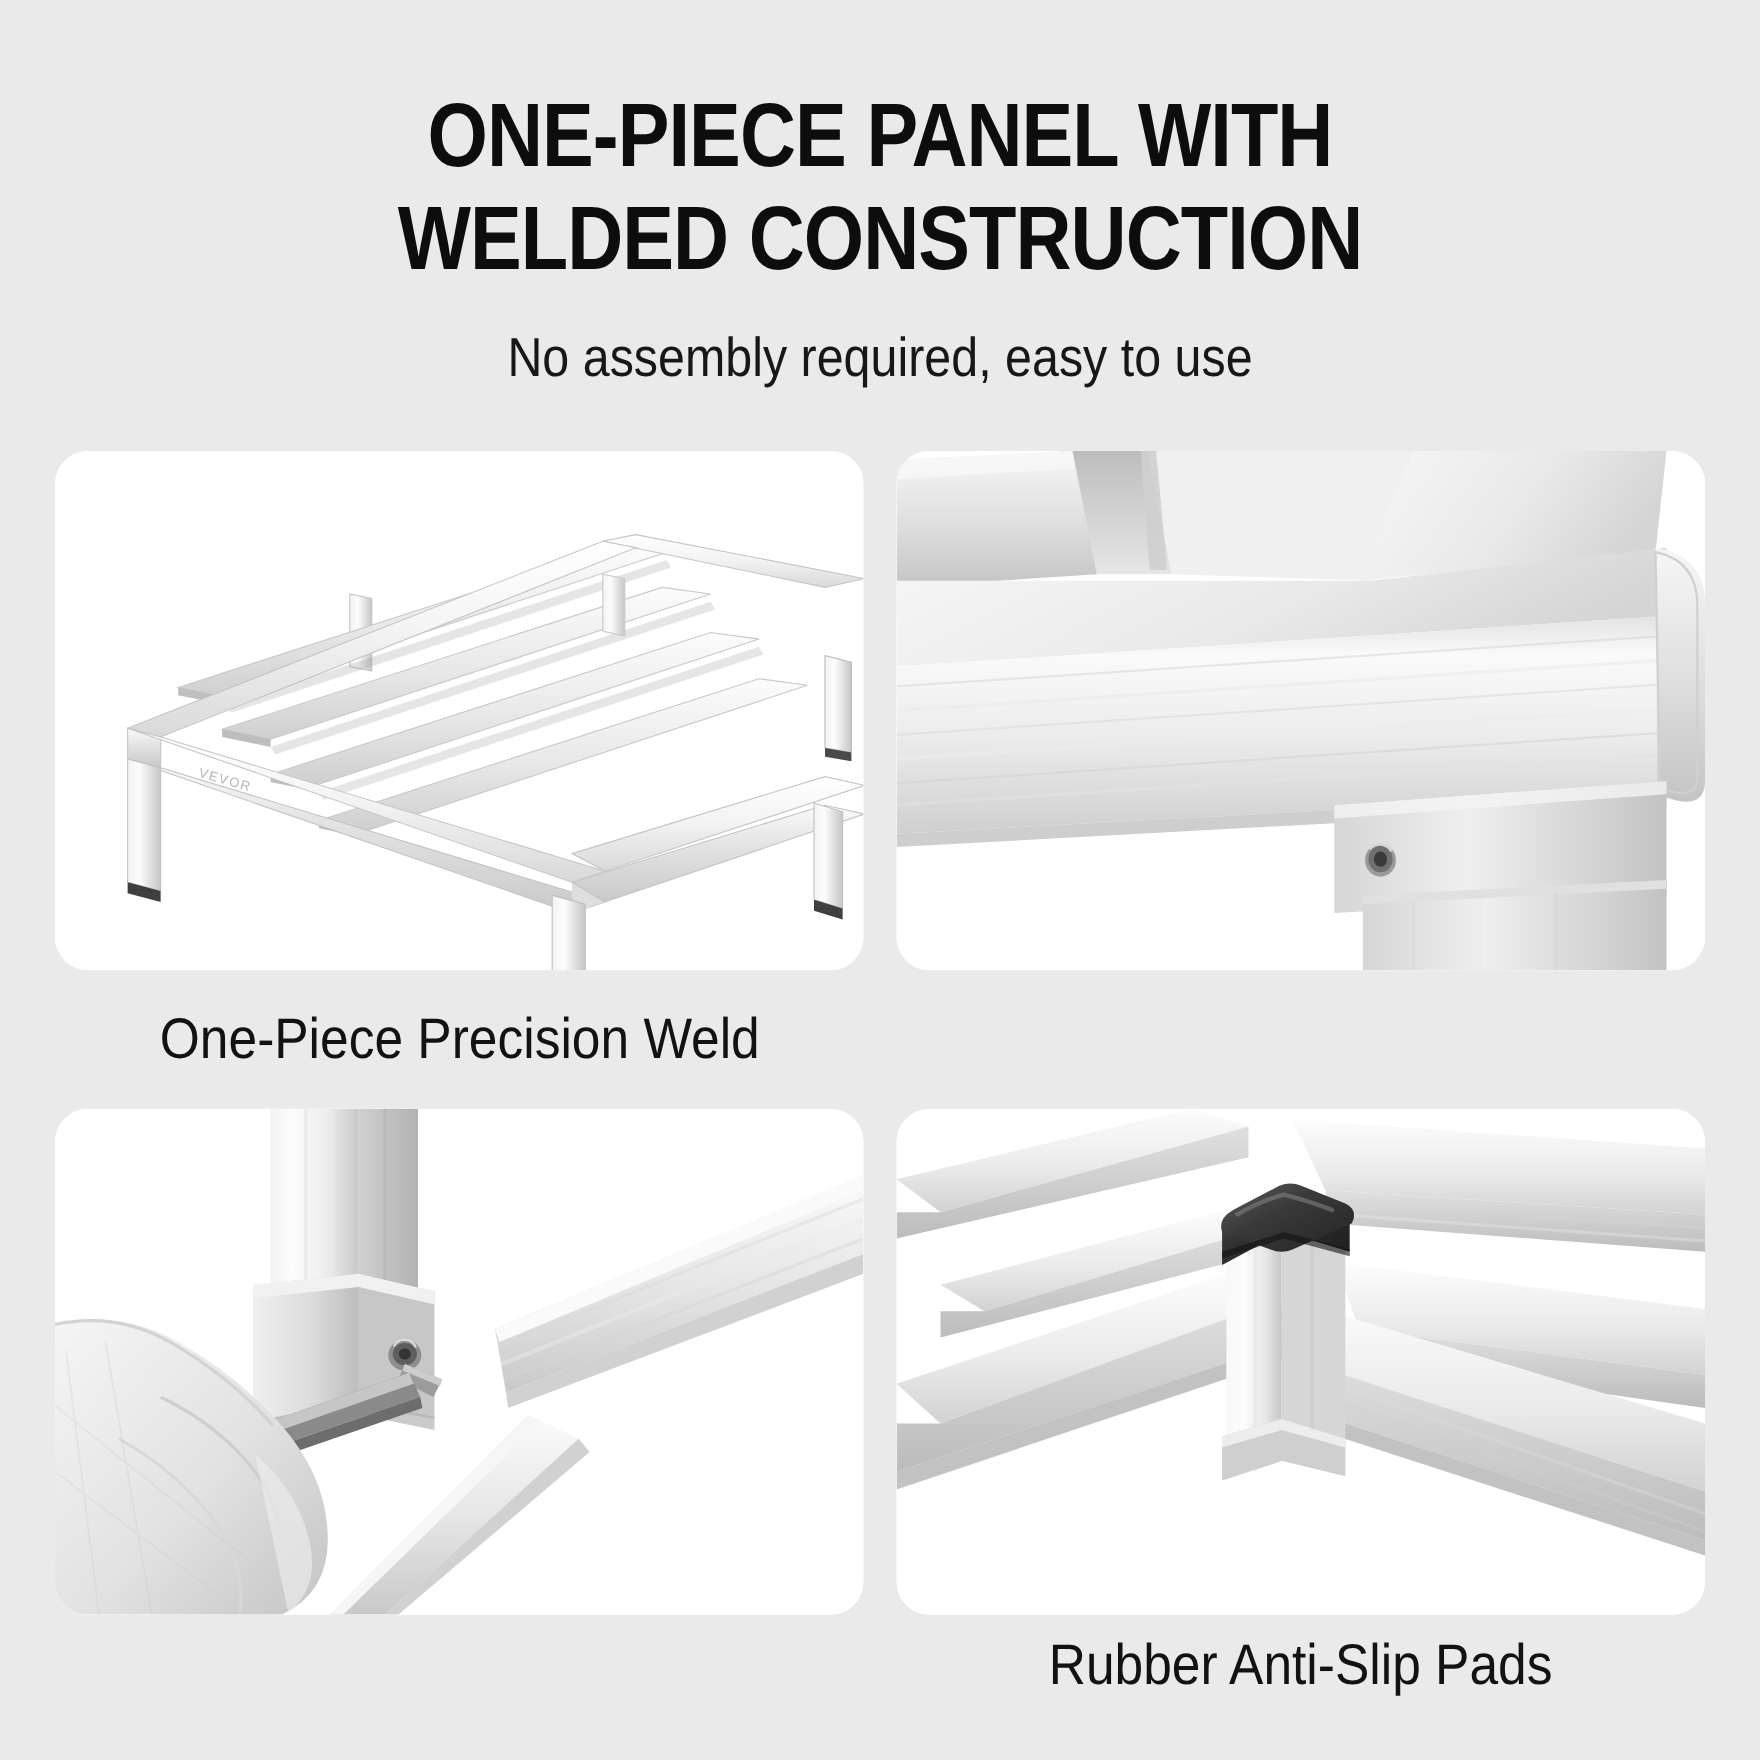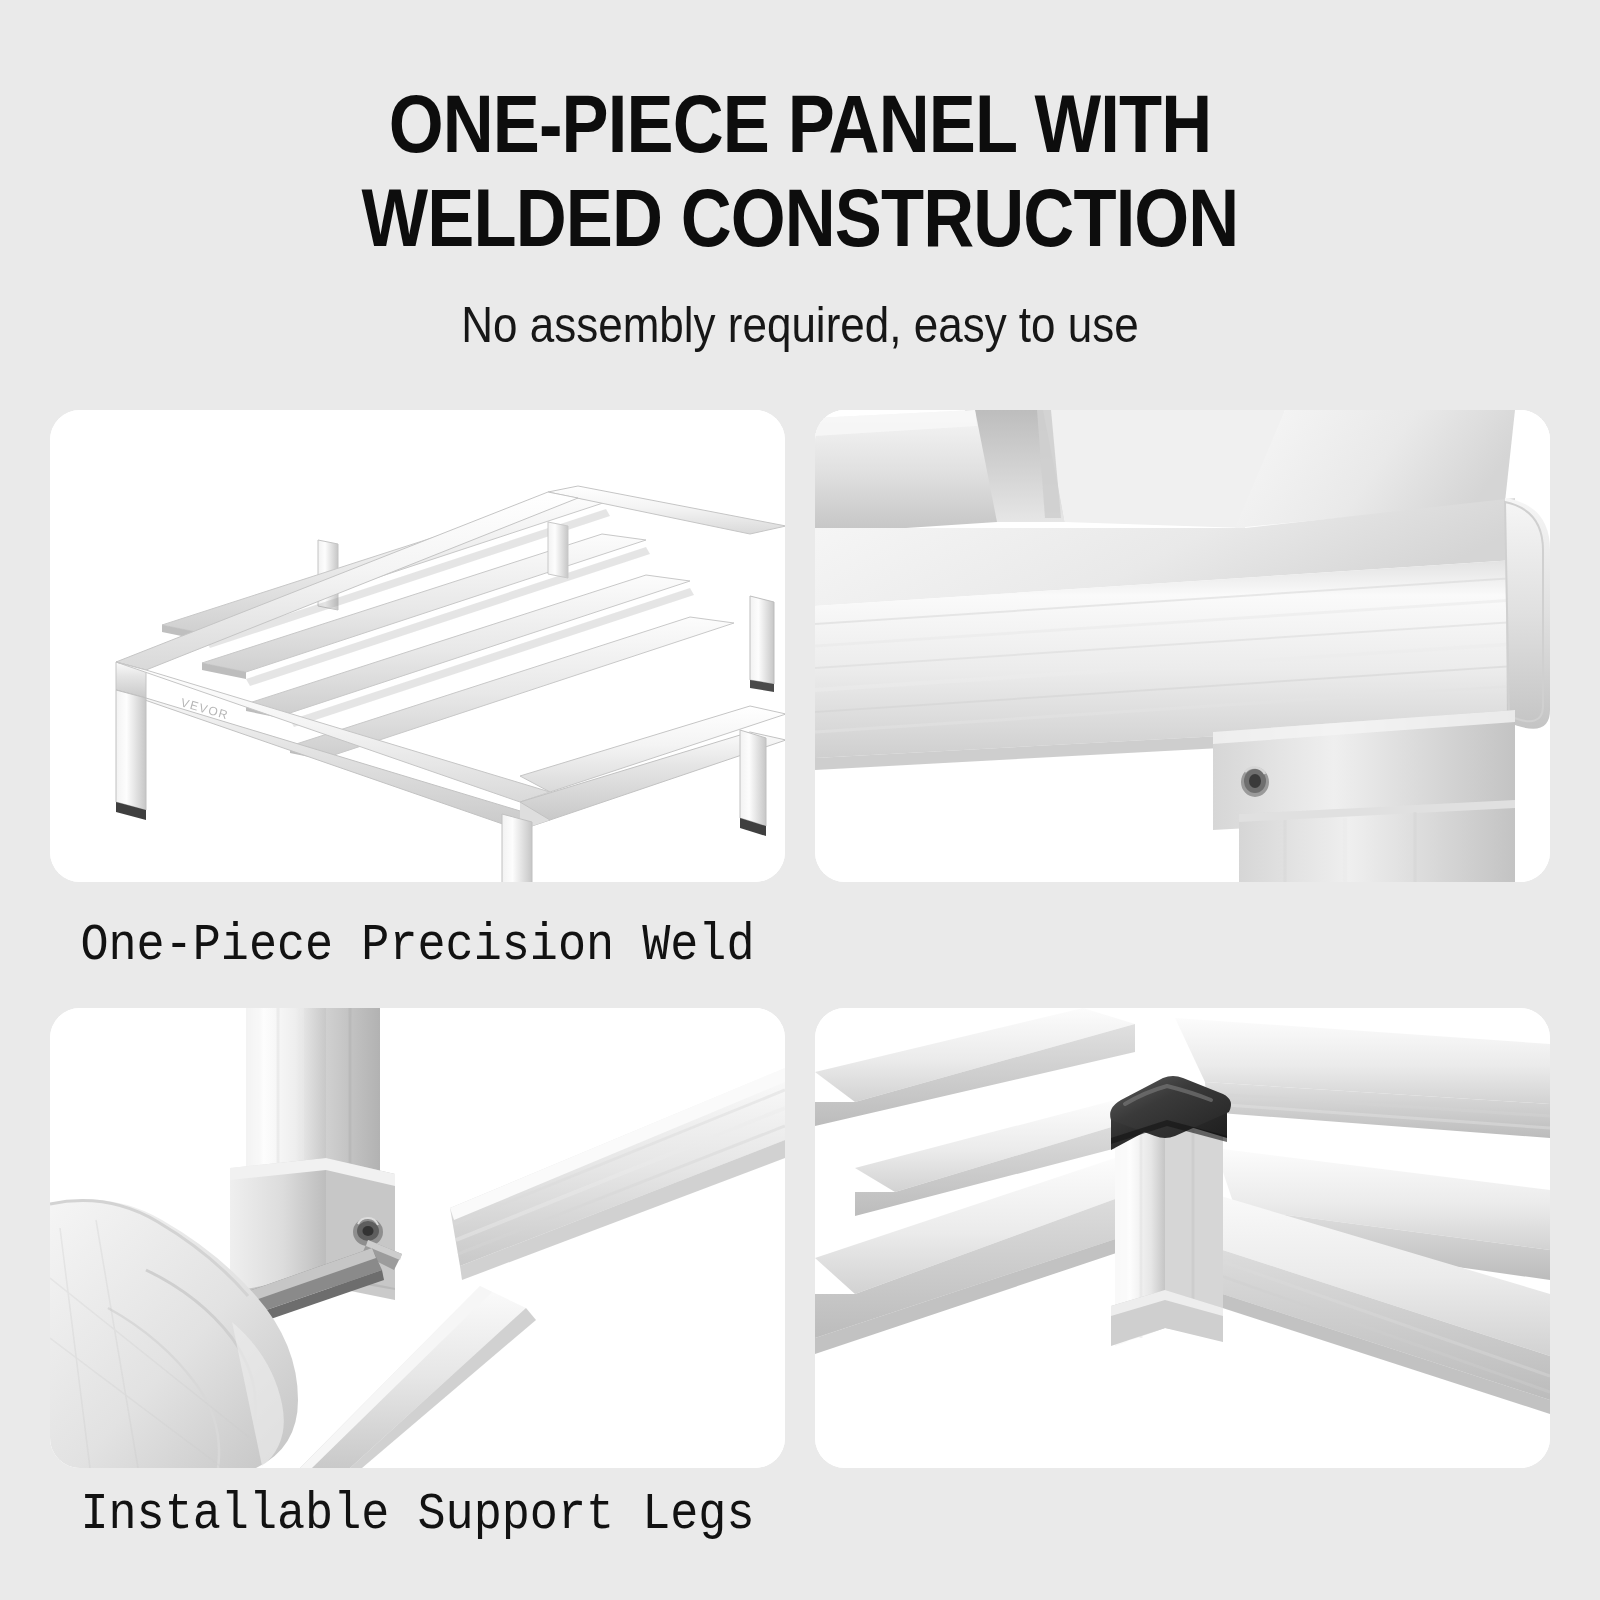--- a/index.html
+++ b/index.html
@@ -69,21 +69,21 @@
     overflow: hidden;
     position: relative;
   }
   .cell-top .photo { height: 472px; }
   .cell-bottom .photo { height: 460px; }
   .caption {
     flex: 1;
     display: flex;
     align-items: center;
     justify-content: center;
-    font-family: Liberation Mono, monospace;
+    font-family: Liberation Sans, sans-serif;
     font-size: 52px;
     color: #121212;
     letter-spacing: 0px;
     white-space: nowrap;
   }
   .caption span { transform: scaleX(0.9); display: inline-block; }
 
   .photo svg { display: block; width: 100%; height: 100%; }
 </style>
 </head>
@@ -377,23 +377,20 @@
           <path d="M182 314 Q222 348 232 396 Q240 436 212 458" fill="#ededed" opacity="0.65"></path>
           <g opacity="0.3">
             <path d="M10 220 L40 460" stroke="#c9c9c9" stroke-width="1.5"></path>
             <path d="M46 212 L88 460" stroke="#c9c9c9" stroke-width="1.5"></path>
             <path d="M0 270 L200 430" stroke="#cccccc" stroke-width="1.5"></path>
             <path d="M0 330 L170 458" stroke="#cccccc" stroke-width="1.5"></path>
           </g>
         </g>
       </svg>
     </div>
-    <div class="caption">
-      <span>Installable Support Legs</span>
-    </div>
   </div>
 
   <div class="cell cell-bottom">
     <div class="photo">
       <svg viewBox="0 0 735 460" preserveAspectRatio="none">
         <defs>
           <linearGradient id="barTop" x1="0" y1="0" x2="0" y2="1">
             <stop offset="0%" stop-color="#fcfcfc"></stop>
             <stop offset="55%" stop-color="#ebebeb"></stop>
             <stop offset="100%" stop-color="#d2d2d2"></stop>
@@ -478,15 +475,18 @@
         </g>
 
         <g>
           <path d="M296 112 L350 78 L412 100 L412 130 L352 112 L296 142 Z" fill="url(#capG)"></path>
           <path d="M296 112 Q292 100 306 92 L348 70 Q358 66 368 70 L408 86 Q420 92 414 104 L360 128 Q350 132 340 128 Z" fill="url(#capTop)"></path>
           <path d="M310 96 Q330 84 352 78 Q376 84 396 92" fill="none" stroke="#7a7a7a" stroke-width="4" stroke-linecap="round" opacity="0.65"></path>
           <path d="M296 130 L352 112 L412 128 L412 134 L352 118 L296 136 Z" fill="#121212" opacity="0.6"></path>
         </g>
       </svg>
     </div>
+    <div class="caption">
+      <span>Rubber Anti-Slip Pads</span>
+    </div>
   </div>
 
 </div>
 
 </body></html>

